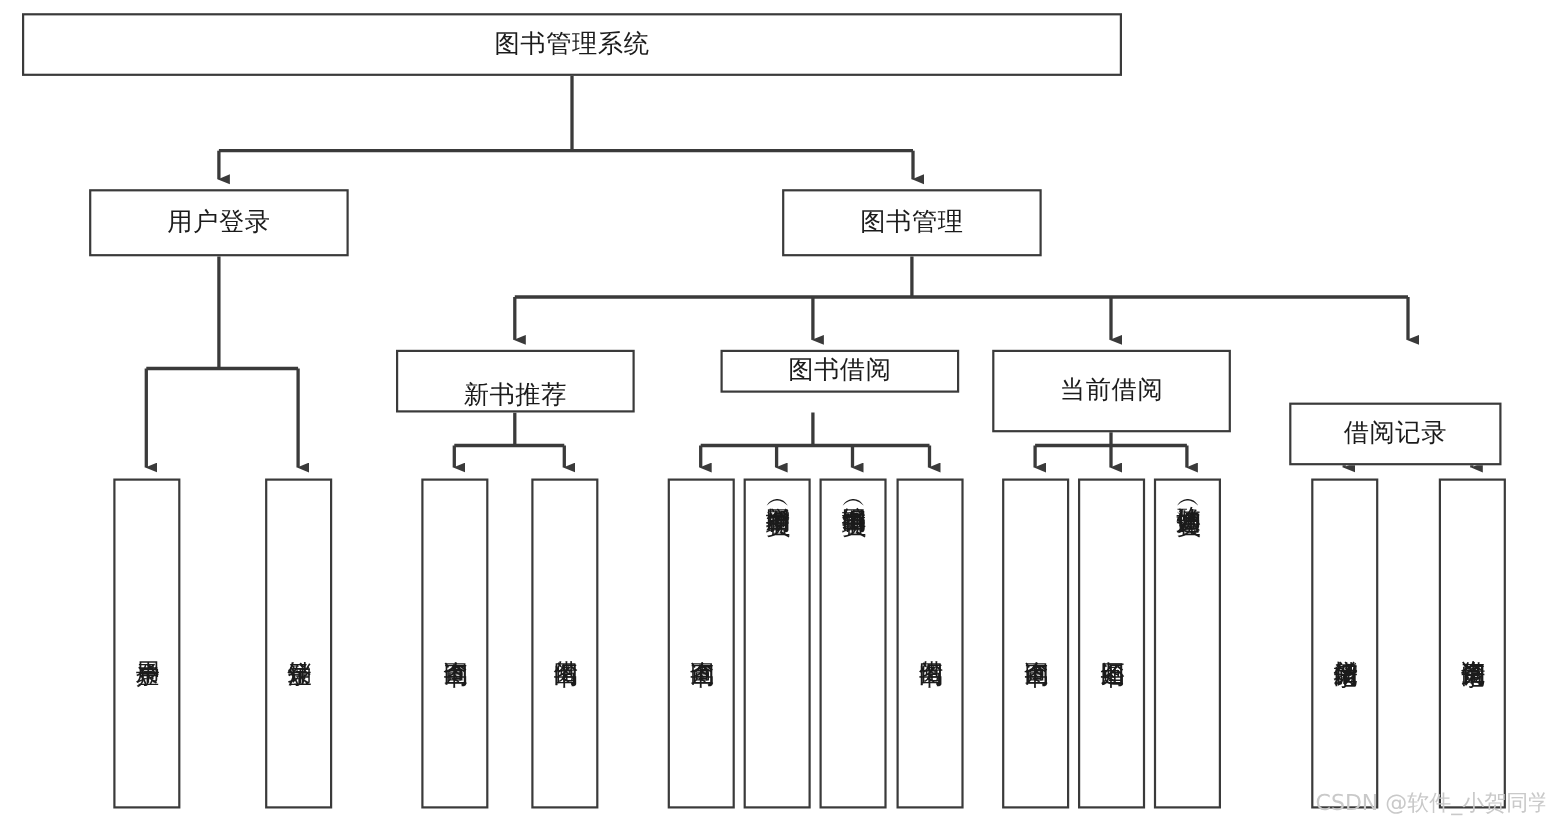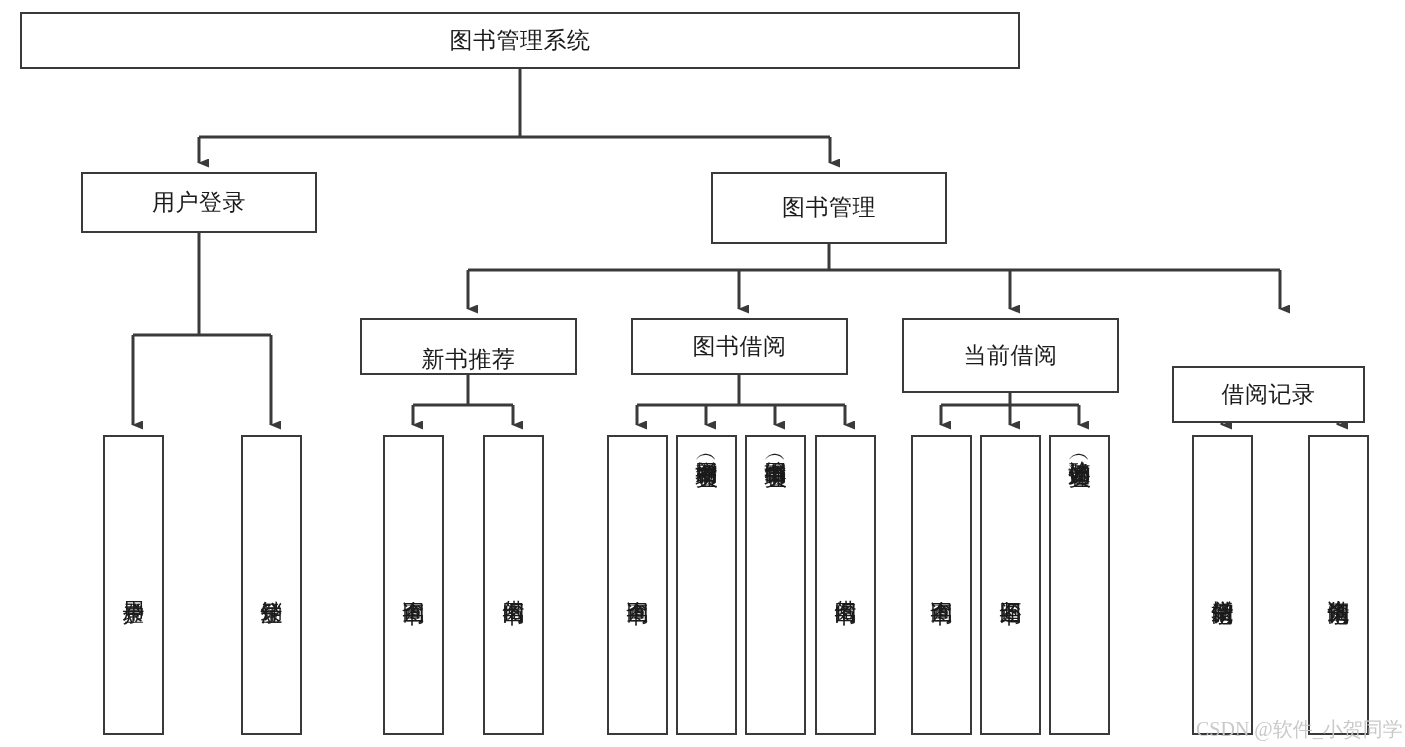--- a/index.html
+++ b/index.html
@@ -9,21 +9,20 @@
   }
   body {
     font-family: "DejaVu Sans", "Liberation Sans", sans-serif;
   }
   #canvas {
     position: relative;
     width: 1405px;
     height: 747px;
     background: #ffffff;
     overflow: hidden;
-    font-family: Liberation Serif, serif;
   }
   svg.edges {
     position: absolute;
     left: 0;
     top: 0;
     width: 1405px;
     height: 747px;
     pointer-events: none;
   }
   .node {
@@ -131,28 +130,28 @@
     </g>
   </svg>
 
   <div class="node h root" style="left:20px; top:12px; width:1000px; height:57px;">
     <span class="node-label">图书管理系统</span>
   </div>
 
   <div class="node h" style="left:81px; top:172px; width:236px; height:61px;">
     <span class="node-label">用户登录</span>
   </div>
-  <div class="node h" style="left:711px; top:172px; width:236px; height:72px;">
+  <div class="node h" style="left:711px; top:172px; width:236px; height:61px;">
     <span class="node-label">图书管理</span>
   </div>
 
   <div class="node h" style="left:360px; top:318px; width:217px; height:57px;align-items:flex-end;">
     <span class="node-label">新书推荐</span>
   </div>
-  <div class="node h" style="left:631px; top:318px; width:217px; height:57px;">
+  <div class="node h" style="left:655px; top:318px; width:217px; height:39px;">
     <span class="node-label">图书借阅</span>
   </div>
   <div class="node h" style="left:902px; top:318px; width:217px; height:75px;">
     <span class="node-label">当前借阅</span>
   </div>
   <div class="node h" style="left:1172px; top:318px; width:193px; height:57px;margin-top:48px;">
     <span class="node-label">借阅记录</span>
   </div>
 
   <div class="node v" style="left:103px; top:435px; width:61px; height:300px;">

